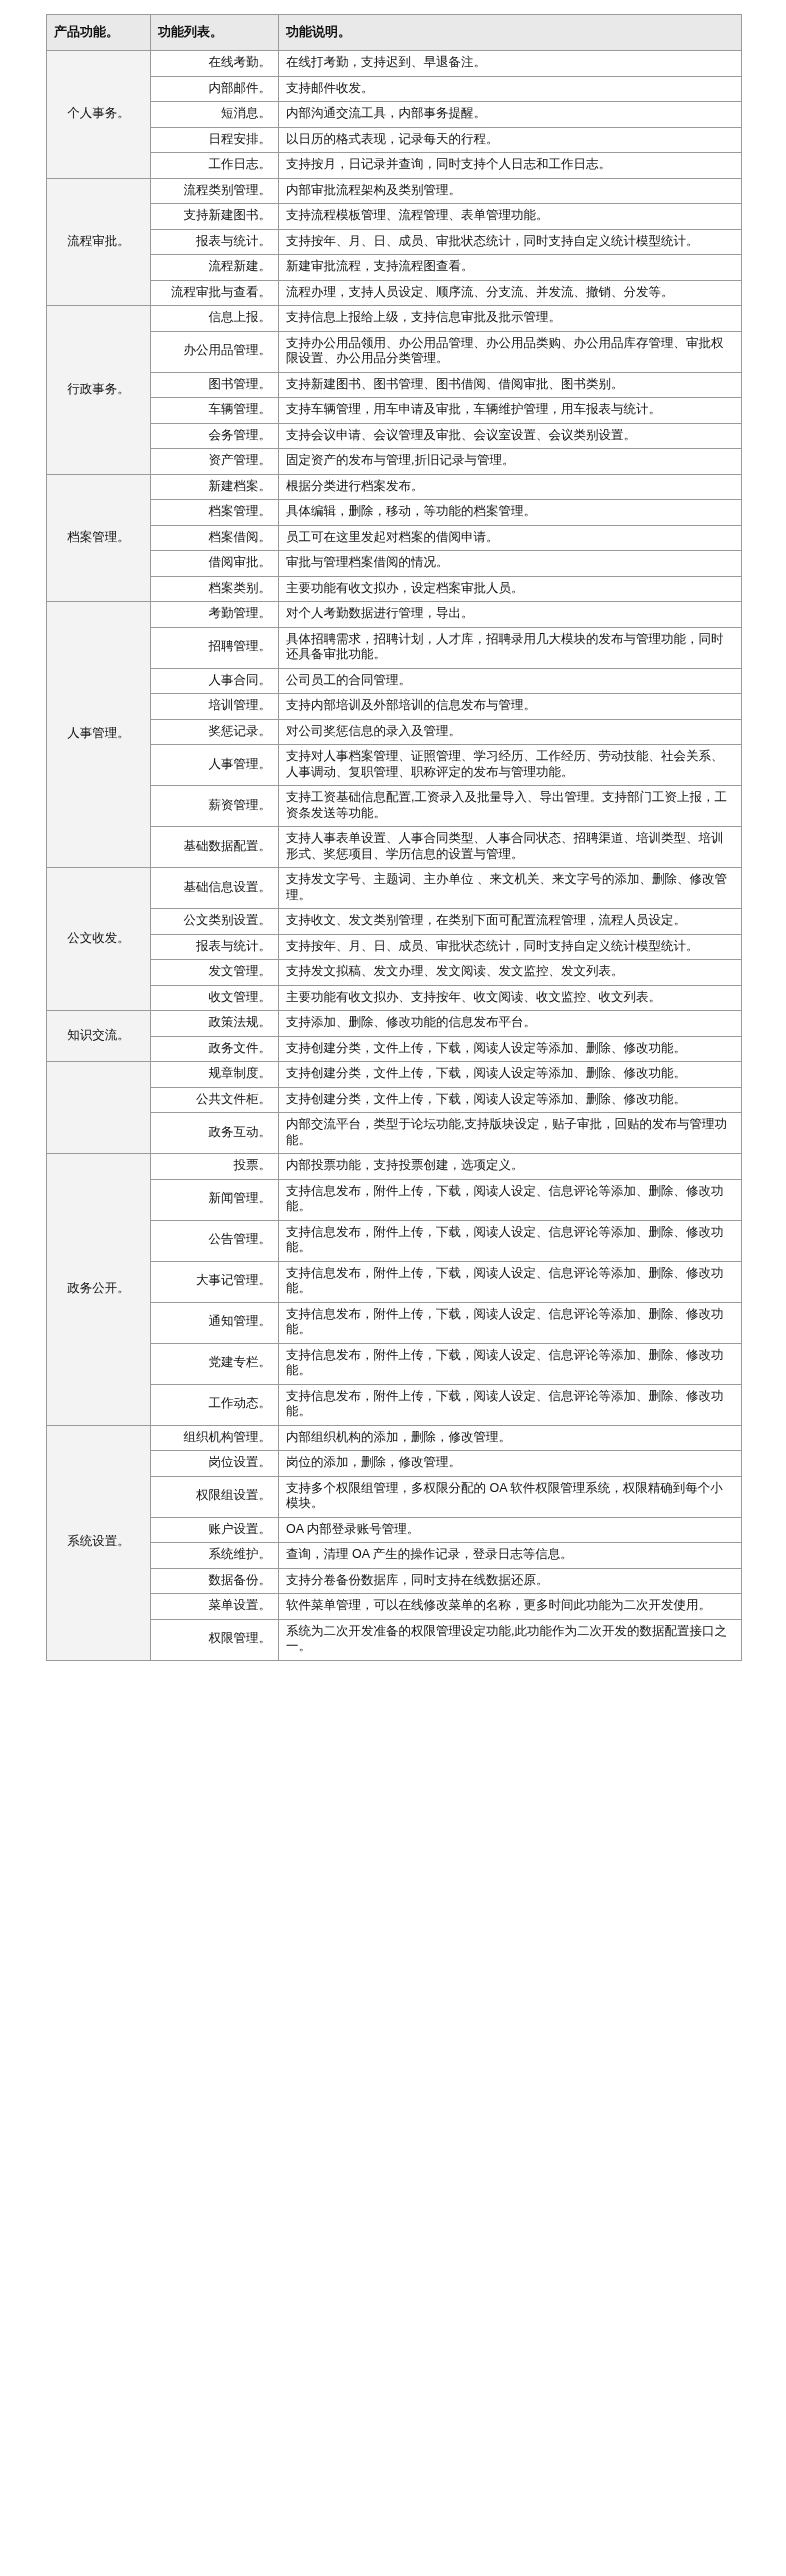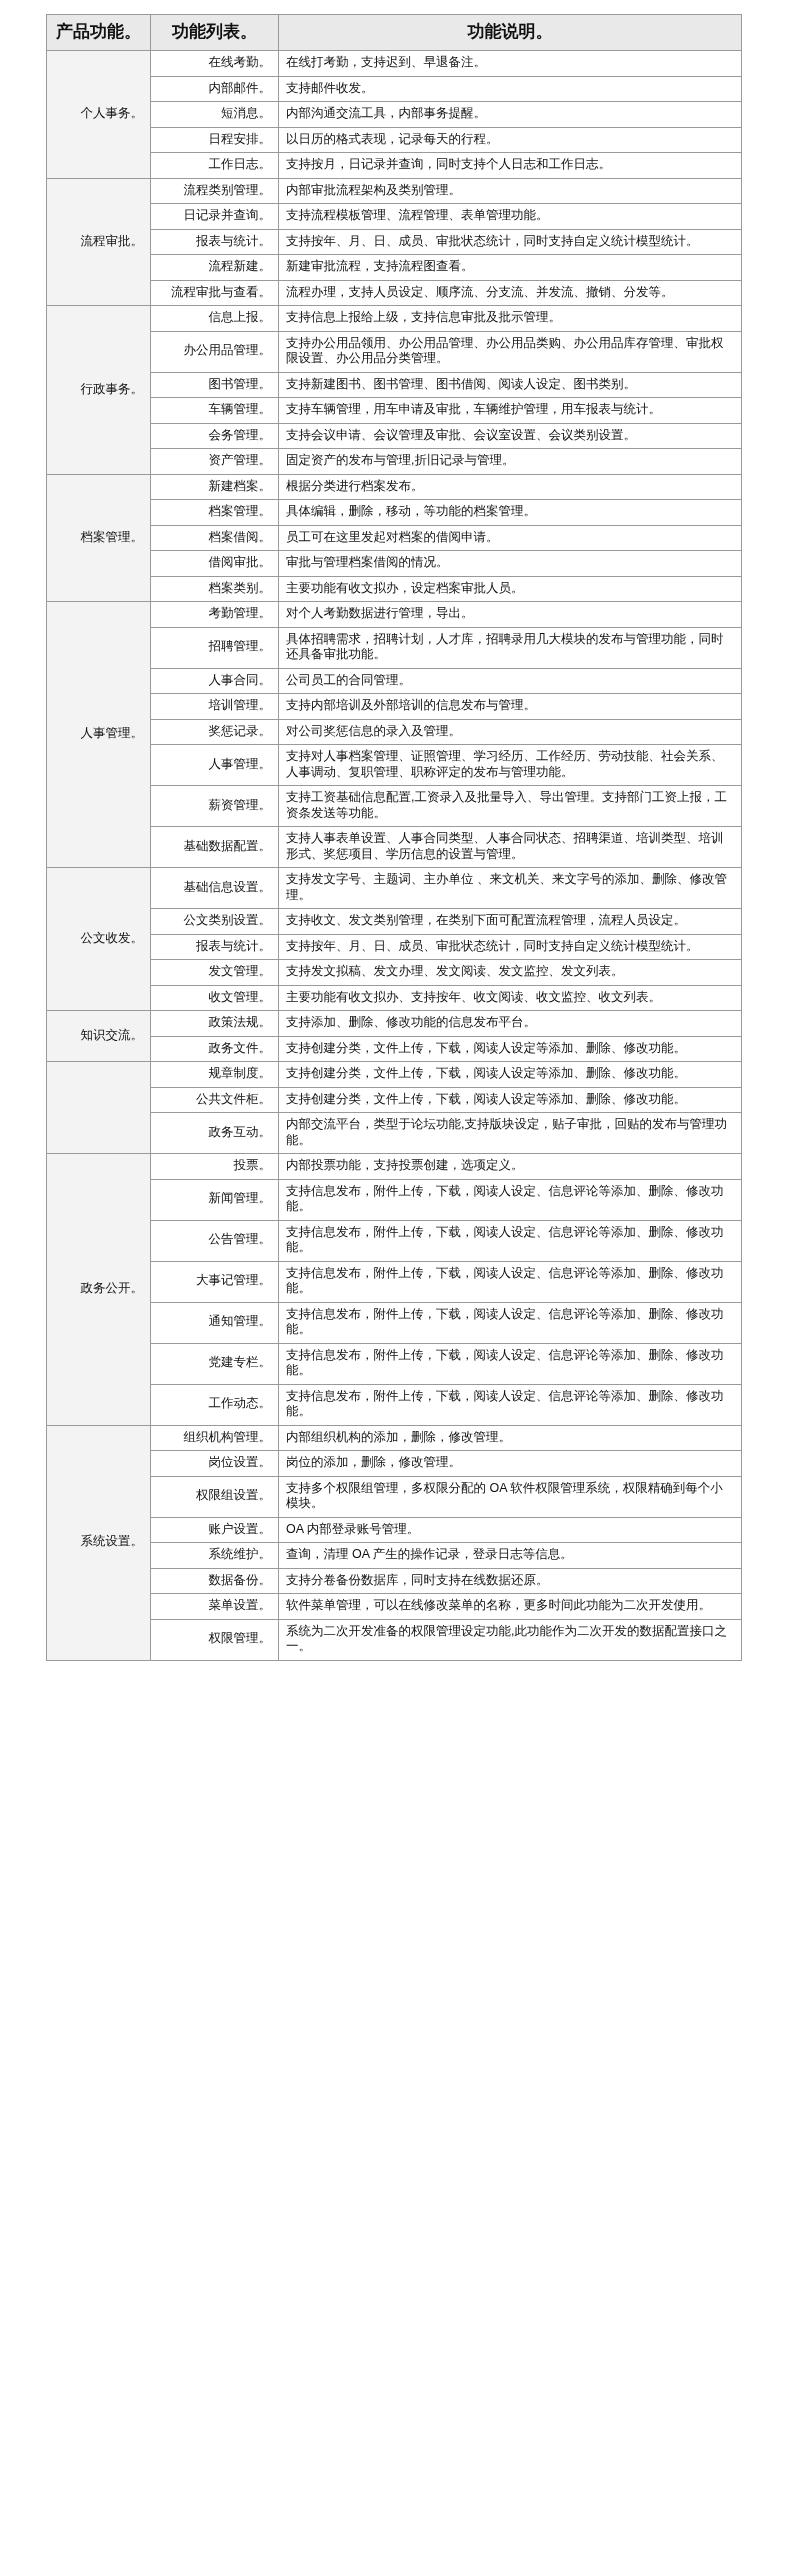--- a/index.html
+++ b/index.html
@@ -36,27 +36,27 @@
     vertical-align: middle;
     font-size: 12.5px;
     line-height: 15.5px;
     color: #111111;
     padding: 4px 7px 5px 7px;
     word-break: break-all;
   }
   table.fn-table thead th {
     background: #e9e9e9;
     font-weight: bold;
-    text-align: center;
+    text-align: left;
     height: 26px;
-    font-size: 17px;
+    font-size: 13px;
   }
   td.group {
     background: #f3f3f3;
-    text-align: right;
+    text-align: center;
     font-weight: normal;
     font-size: 13px;
     color: #111111;
   }
   td.feature {
     background: #ffffff;
     text-align: right;
     font-size: 12.5px;
   }
   td.desc {
@@ -104,21 +104,21 @@
         <tr>
           <td class="feature">工作日志。</td>
           <td class="desc">支持按月，日记录并查询，同时支持个人日志和工作日志。</td>
         </tr>
         <tr>
           <td class="group" rowspan="5">流程审批。</td>
           <td class="feature">流程类别管理。</td>
           <td class="desc">内部审批流程架构及类别管理。</td>
         </tr>
         <tr>
-          <td class="feature">日记录并查询。</td>
+          <td class="feature">支持新建图书。</td>
           <td class="desc">支持流程模板管理、流程管理、表单管理功能。</td>
         </tr>
         <tr>
           <td class="feature">报表与统计。</td>
           <td class="desc">支持按年、月、日、成员、审批状态统计，同时支持自定义统计模型统计。</td>
         </tr>
         <tr>
           <td class="feature">流程新建。</td>
           <td class="desc">新建审批流程，支持流程图查看。</td>
         </tr>
@@ -130,21 +130,21 @@
           <td class="group" rowspan="6">行政事务。</td>
           <td class="feature">信息上报。</td>
           <td class="desc">支持信息上报给上级，支持信息审批及批示管理。</td>
         </tr>
         <tr>
           <td class="feature">办公用品管理。</td>
           <td class="desc">支持办公用品领用、办公用品管理、办公用品类购、办公用品库存管理、审批权限设置、办公用品分类管理。</td>
         </tr>
         <tr>
           <td class="feature">图书管理。</td>
-          <td class="desc">支持新建图书、图书管理、图书借阅、阅读人设定、图书类别。</td>
+          <td class="desc">支持新建图书、图书管理、图书借阅、借阅审批、图书类别。</td>
         </tr>
         <tr>
           <td class="feature">车辆管理。</td>
           <td class="desc">支持车辆管理，用车申请及审批，车辆维护管理，用车报表与统计。</td>
         </tr>
         <tr>
           <td class="feature">会务管理。</td>
           <td class="desc">支持会议申请、会议管理及审批、会议室设置、会议类别设置。</td>
         </tr>
         <tr>

